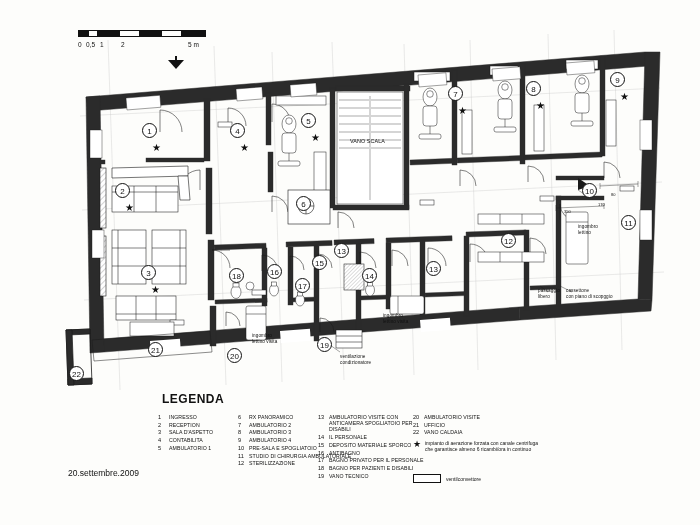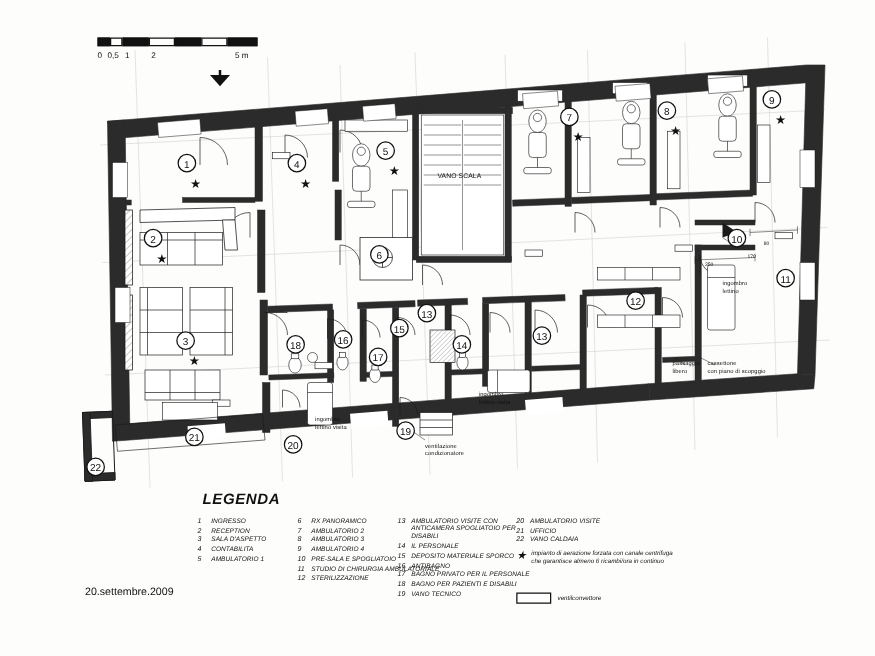--- a/index.html
+++ b/index.html
@@ -107,21 +107,20 @@
     letter-spacing: 0.1px;
   }
   .note.big { font-size: 5.4px; line-height: 6.5px; }
   
   #legend {
     position: absolute;
     left: 158px;
     top: 392px;
     width: 520px;
     height: 100px;
-    font-style: italic;
   }
   .legend-title {
     position: absolute;
     left: 4px;
     top: 0px;
     font-size: 12px;
     font-weight: bold;
     letter-spacing: 0.5px;
   }
   .legend-col {

